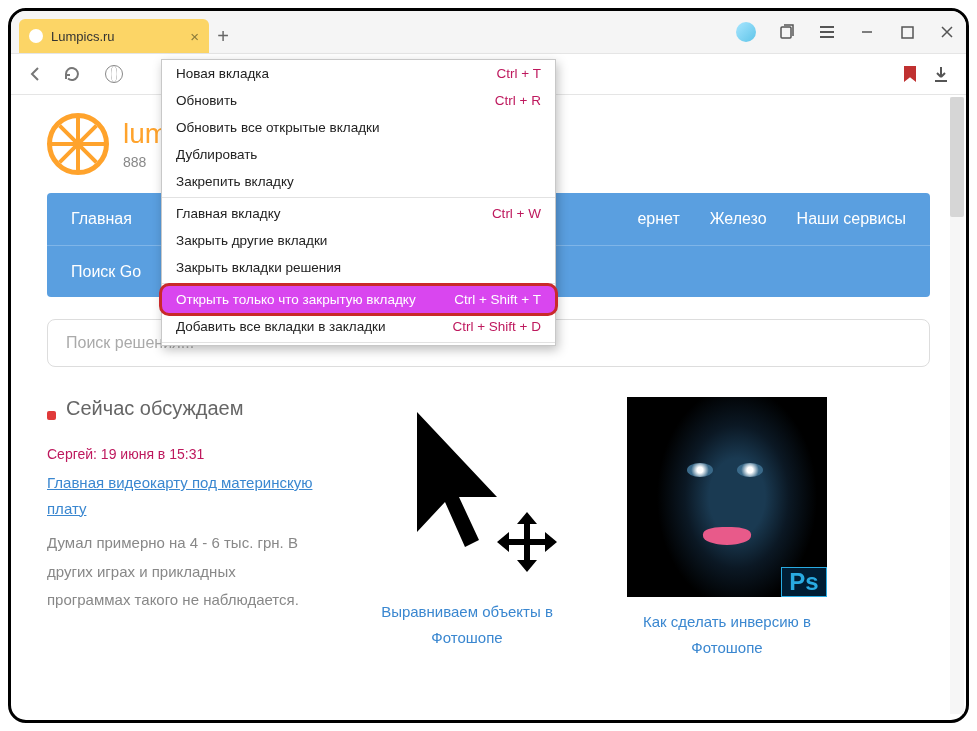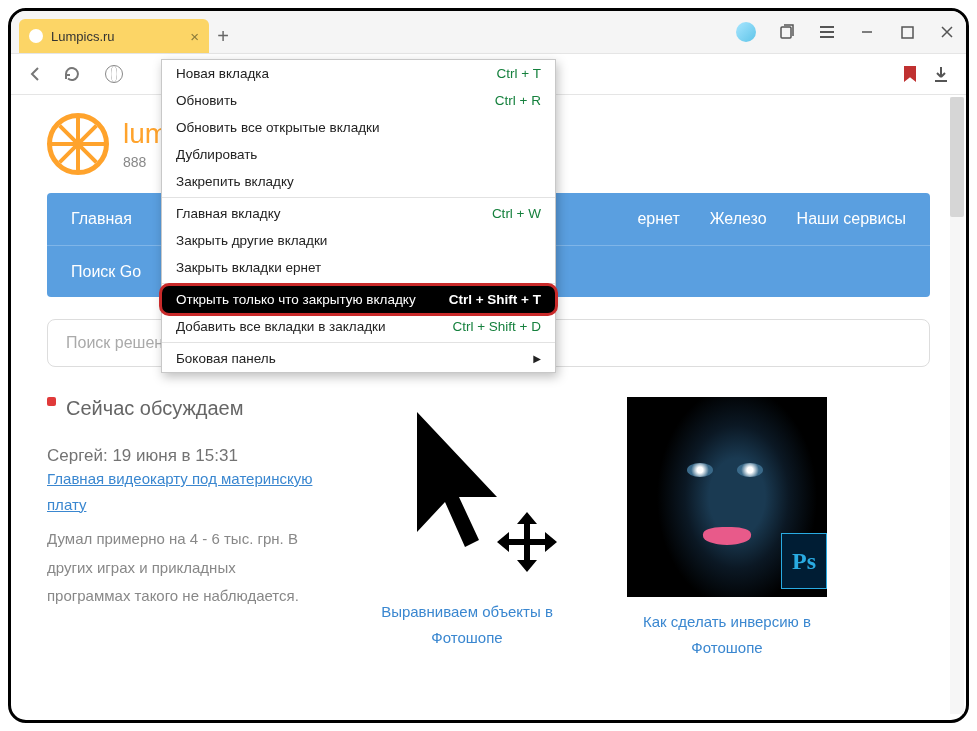--- a/index.html
+++ b/index.html
@@ -40,43 +40,43 @@
 
 .navbar { background: #5a9fe0; color: #fff; border-radius: 4px; padding: 0; }
 .navrow { display: flex; align-items: center; height: 52px; padding: 0 24px; gap: 30px; font-size: 16px; }
 .navrow + .navrow { border-top: 1px solid #7fb5e8; }
 .navitem { cursor: pointer; white-space: nowrap; }
 
 .searchbox { margin-top: 22px; border: 1px solid #ddd; border-radius: 8px; padding: 14px 18px; font-size: 16px; color: #aaa; }
 
 .cards { display: flex; gap: 40px; margin-top: 30px; align-items: flex-start; }
 .discuss { flex: 0 0 270px; }
-.dt { font-size: 20px; color: #666; display: flex; align-items: flex-start; gap: 10px; margin-bottom: 26px; }
+.dt { font-size: 20px; color: #666; display: flex; align-items: flex-end; gap: 10px; margin-bottom: 26px; }
 .reddot { width: 9px; height: 9px; background: #e03a3a; border-radius: 2px; }
-.dmeta { color: #737373; font-size: 17px; }
+.dmeta { color: #be185d; font-size: 14px; margin-bottom: 8px; }
 .dlink { color: #3a87d0; text-decoration: underline; font-size: 15px; line-height: 1.7; }
 .dtext { color: #888; font-size: 15px; line-height: 1.9; margin-top: 8px; }
 
 .tile { flex: 0 0 220px; text-align: center; }
 .tile-img { width: 210px; height: 190px; margin: 0 auto 12px; display: flex; align-items: center; justify-content: center; background: #fff; position: relative; }
 .tile-link { color: #3a87d0; font-size: 15px; line-height: 1.7; }
 
 .face-img { width: 200px; height: 200px; background:
   radial-gradient(ellipse 80px 110px at 55% 50%, #1a3a52 35%, #0b1824 65%, #000 100%);
   position: relative; }
 .face-eye1, .face-eye2 { position: absolute; width: 26px; height: 14px; background: radial-gradient(circle,#fff 20%,#3a6a8a 60%); border-radius: 50%; top: 66px; }
 .face-eye1 { left: 60px; } .face-eye2 { left: 110px; }
 .face-lips { position: absolute; left: 76px; top: 130px; width: 48px; height: 18px; background: #e85a8a; border-radius: 40% 40% 50% 50%; }
-.ps-badge { position: absolute; right: 0; bottom: 8px; width: 46px; height: 56px; background: #001d34; color: #29abe2; font-weight: bold; font-size: 24px; display: flex; align-items: center; justify-content: center; border: 1px solid #29abe2; font-family: Liberation Serif, serif; }
+.ps-badge { position: absolute; right: 0; bottom: 0; width: 46px; height: 30px; background: #001d34; color: #29abe2; font-weight: bold; font-size: 24px; display: flex; align-items: center; justify-content: center; border: 1px solid #29abe2; }
 
 .ctxmenu { position: absolute; left: 150px; top: 48px; width: 395px; background: #fff; border: 1px solid #c8c8c8; box-shadow: 2px 4px 10px rgba(0,0,0,.25); z-index: 100; font-size: 13.5px; color: #222; }
 .mi { display: flex; align-items: center; height: 27px; padding: 0 14px; cursor: pointer; position: relative; }
-.mi .sc { margin-left: auto; color: #15803d; }
-.mi.hl { background: #000000; color: #fff; }
-.mi.hl .sc { color: #fff; font-weight: bold; }
+.mi .sc { margin-left: auto; color: #be185d; }
+.mi.hl { background: #d946ef; color: #fff; }
+.mi.hl .sc { color: #fff; }
 .mi .arrow { margin-left: auto; font-size: 10px; }
 .sep { height: 1px; background: #e2e2e2; margin: 2px 0; }
 .hl-ring { position: absolute; inset: -3px; border: 3px solid #c92a2a; border-radius: 10px; pointer-events: none; }
 
 .scrollbar { position: absolute; right: 2px; top: 86px; width: 14px; bottom: 6px; background: #f6f6f6; }
 .scrollthumb { position: absolute; top: 0; width: 100%; height: 120px; background: #d6d6d6; border-radius: 2px; }
 </style>
 </head>
 <body>
 
@@ -232,32 +232,28 @@
       </div>
     <div class="sep"></div>
     <div class="mi">
         <span>Главная вкладку</span>
         <span class="sc">Ctrl + W</span>
       </div>
     <div class="mi">
         <span>Закрыть другие вкладки</span>
       </div>
     <div class="mi">
-        <span>Закрыть вкладки ернет</span>
+        <span>Закрыть вкладки решения</span>
       </div>
     <div class="sep"></div>
     <div class="mi hl">
       <span>Открыть только что закрытую вкладку</span>
         <span class="sc">Ctrl + Shift + T</span>
       <span class="hl-ring"></span>
     </div>
     <div class="mi">
         <span>Добавить все вкладки в закладки</span>
         <span class="sc">Ctrl + Shift + D</span>
       </div>
     <div class="sep"></div>
-    <div class="mi">
-        <span>Боковая панель</span>
-        <span class="arrow">▶</span>
-      </div>
   </div>
 
 </div>
 
 </body></html>

